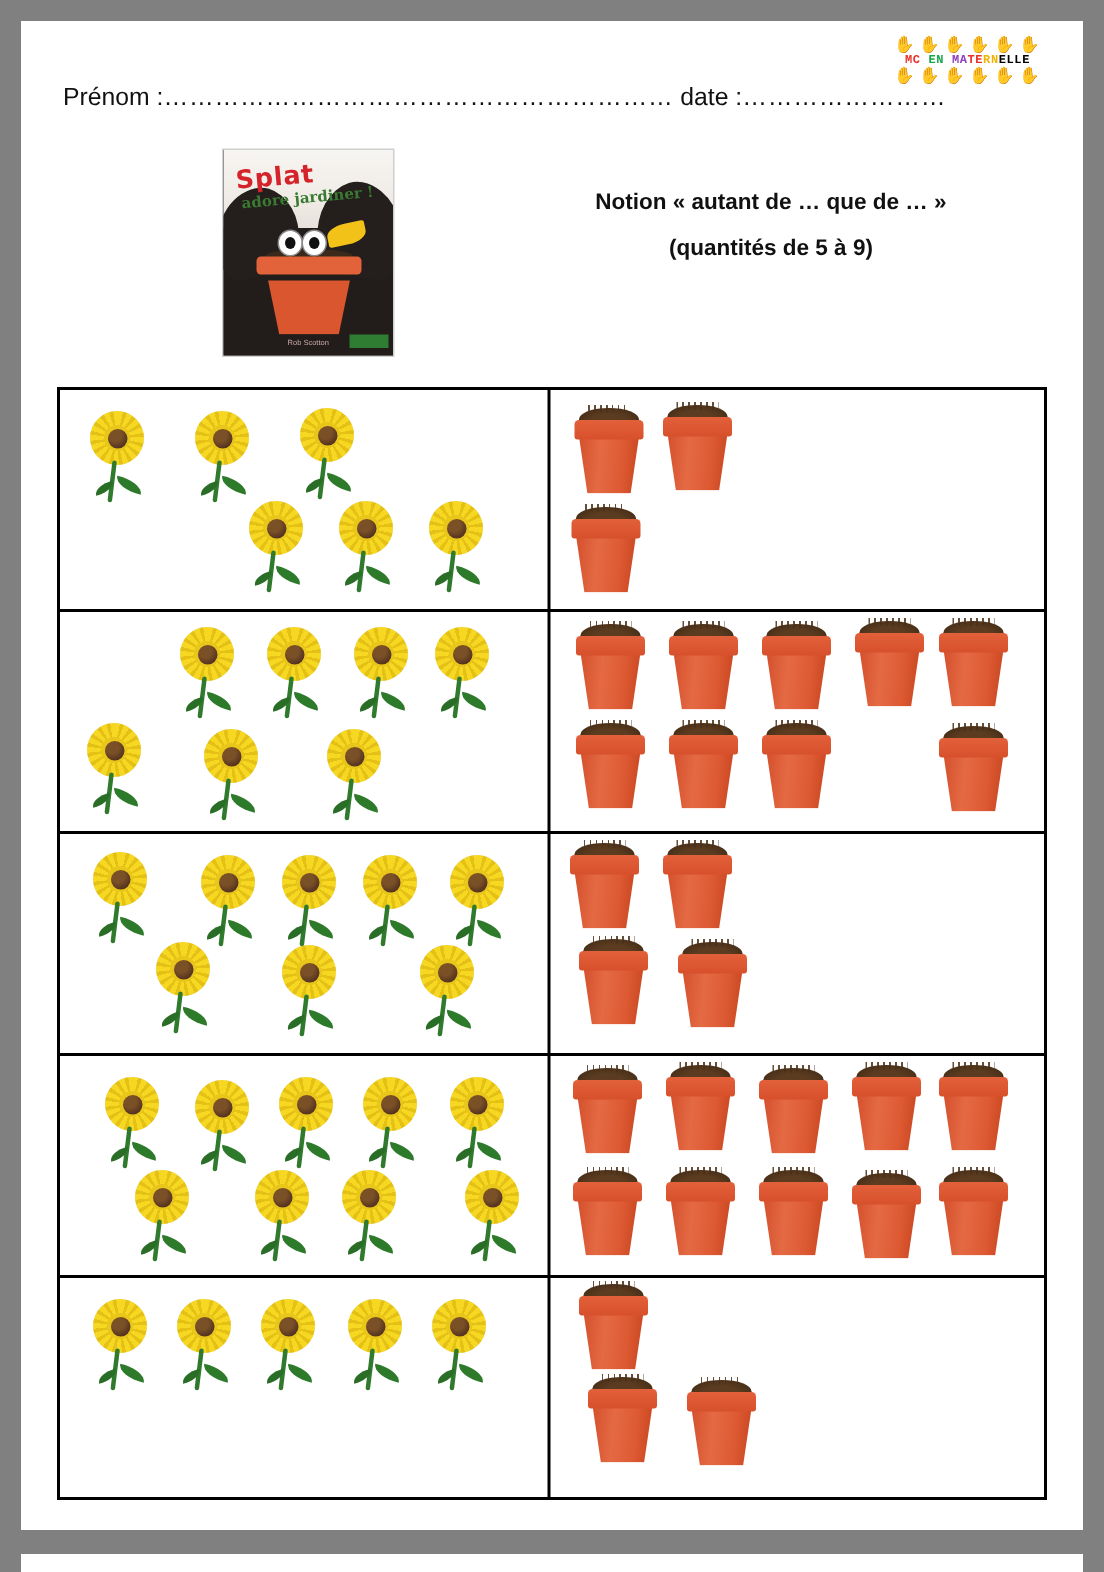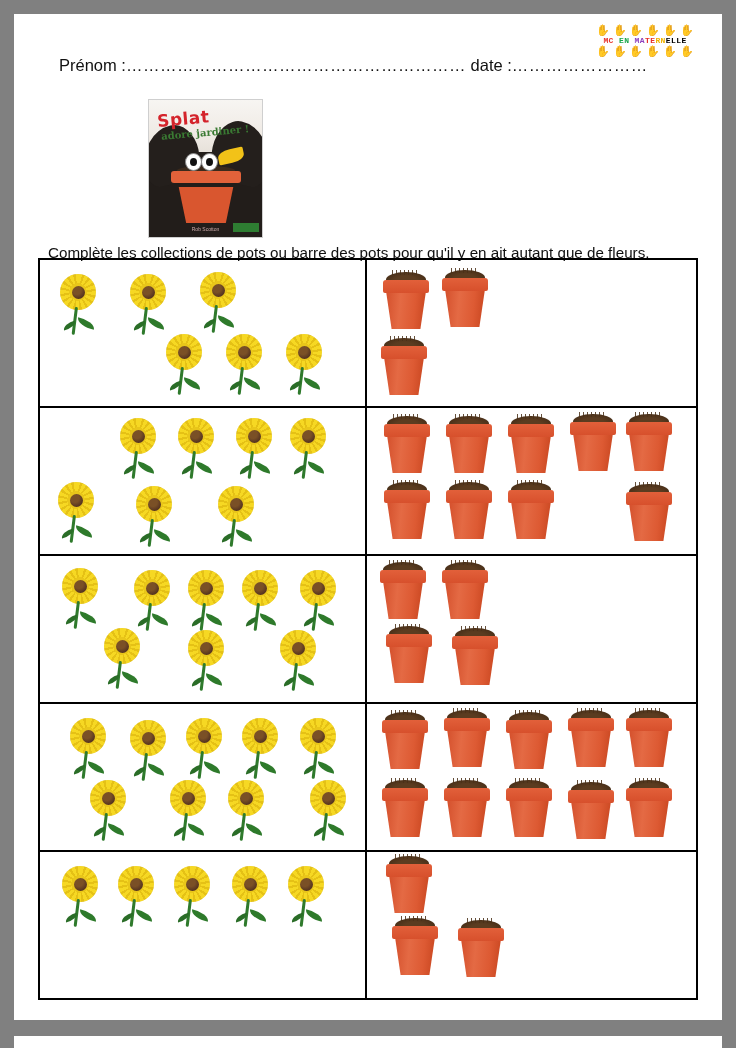--- a/index.html
+++ b/index.html
@@ -43,21 +43,21 @@
   }
   .logo-text span:nth-child(1){color:#e8322a}
   .logo-text span:nth-child(2){color:#f08c1e}
   .logo-text span:nth-child(3){color:#1aa64b}
   .logo-text span:nth-child(4){color:#1b6fc4}
   .logo-text span:nth-child(5){color:#8e3fbe}
   .logo-text span:nth-child(6){color:#e8322a}
   .logo-text span:nth-child(7){color:#f0b400}
 
   .nameline {
-    position: absolute; left: 45px; top: 42px;
+    position: absolute; left: 28px; top: 42px;
     width: 640px;
     font-size: 16.5px; color: #111;
     white-space: nowrap;
   }
   .dots { letter-spacing: .5px; }
 
   .book {
     position: absolute; left: 135px; top: 86px;
     width: 113px; height: 137px;
     background: #2a2320;
@@ -284,23 +284,24 @@
       <div class="bk-eye r" data-name="sprout-eye-right"></div>
       <div class="bk-pupil l" data-name="sprout-pupil-left"></div>
       <div class="bk-pupil r" data-name="sprout-pupil-right"></div>
       <div class="bk-rim" data-name="book-pot-rim"></div>
       <div class="bk-pot" data-name="book-pot-body"></div>
       <div class="bk-credit" data-name="book-credit">Rob Scotton</div>
       <div class="bk-badge" data-name="publisher-badge"></div>
     </div>
 
     <div class="title-block" data-name="worksheet-title-block">
+      <div class="title-1" data-name="notion-title">Notion « autant de … que de … »</div>
+      <div class="title-2" data-name="quantities-subtitle">(quantités de 5 à 9)</div>
     </div>
 
-    <div class="instruction" data-name="instruction-text">Complète les collections de pots ou barre des pots pour qu'il y en ait autant que de fleurs.</div>
 
     <div class="grid" id="exercise-grid" data-name="exercise-grid">
         <div class="grow" data-name="exercise-row">
           <div class="gcell left" data-name="flowers-cell">
             <div class="flower" data-name="sunflower-icon" style="left: 18px; top: 14px;">
               <div class="fl-head" data-name="sunflower-head">
                 <div class="fl-petals" data-name="sunflower-petals"></div>
                 <div class="fl-center" data-name="sunflower-center"></div>
               </div>
               <div class="fl-stem" data-name="sunflower-stem"></div>

